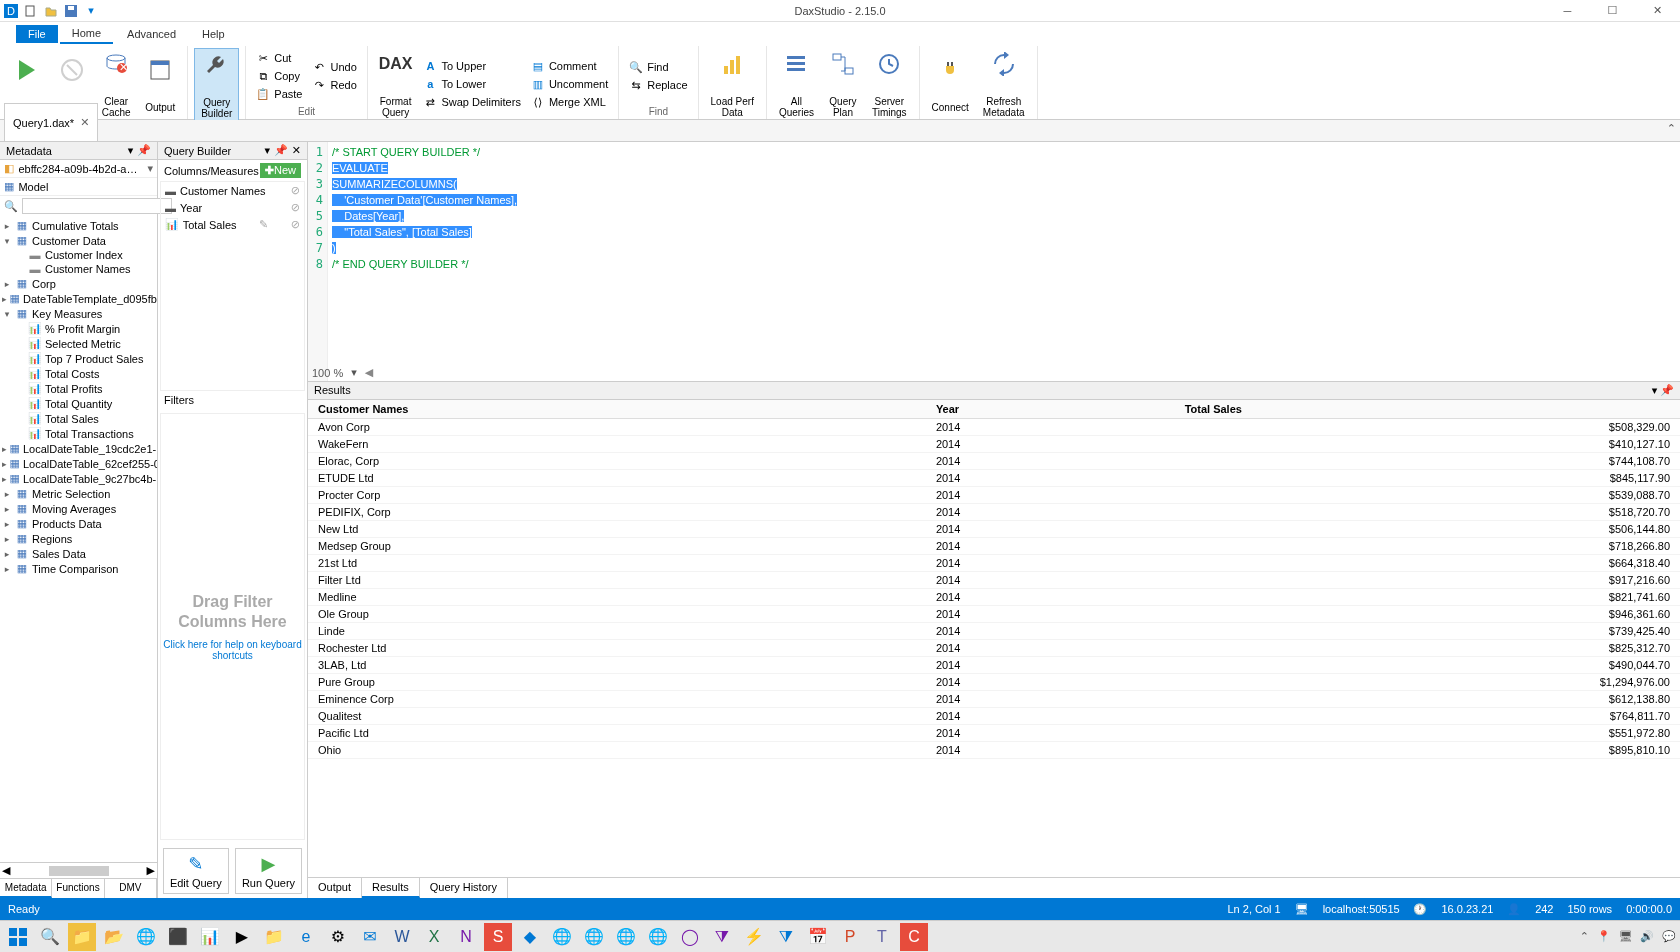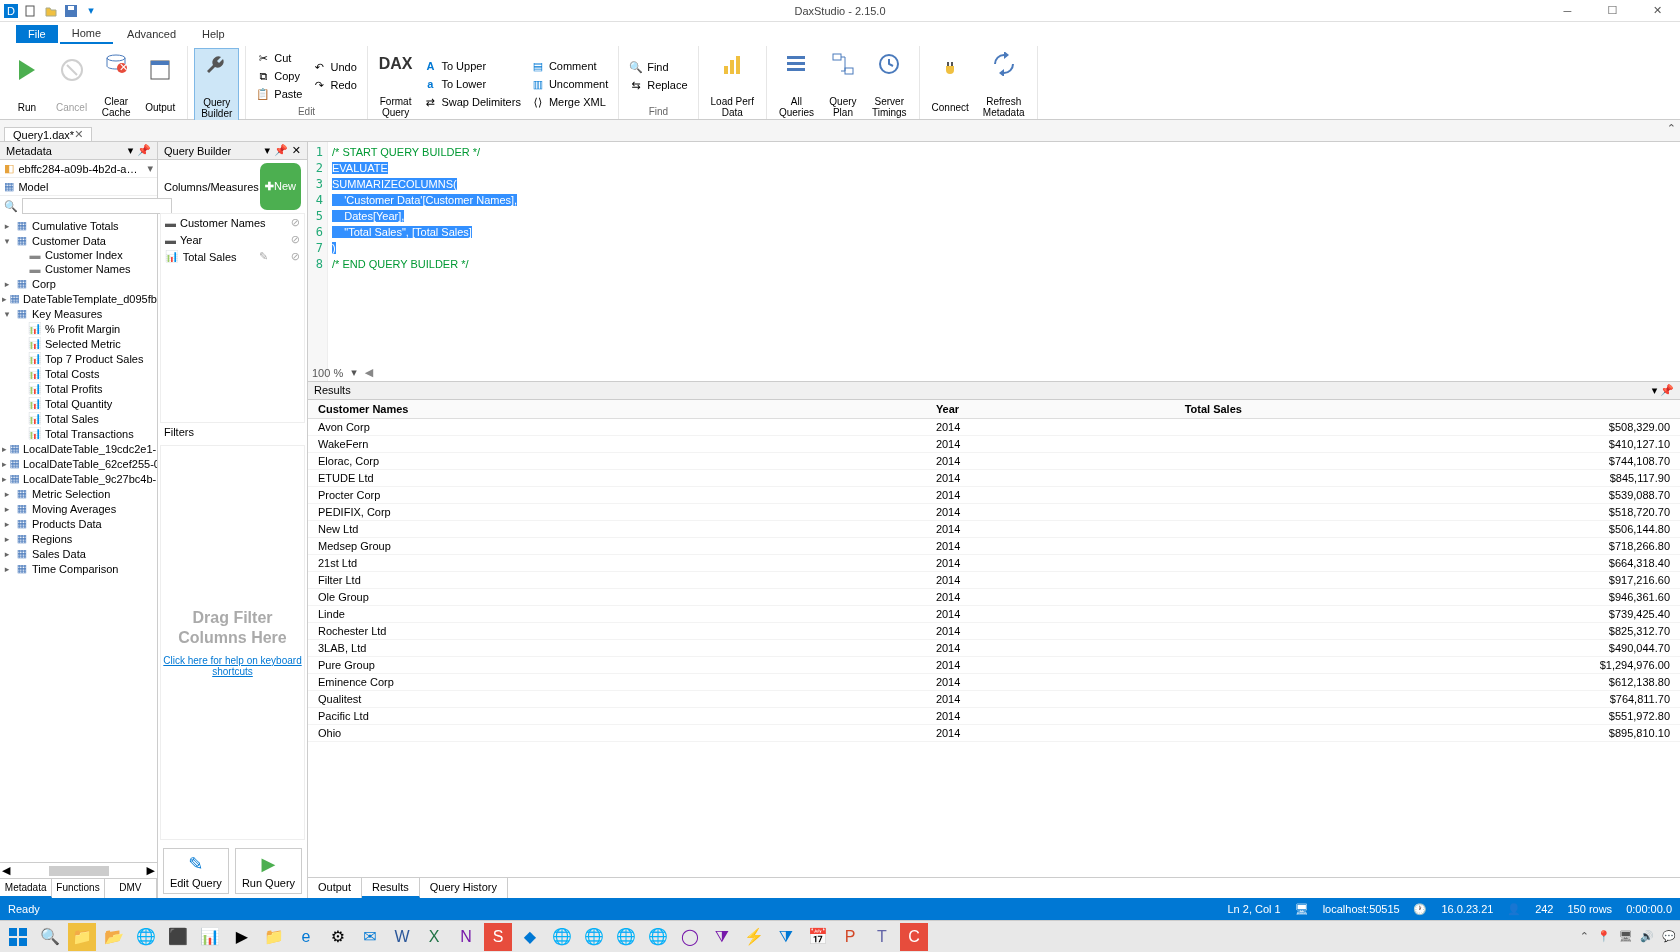--- a/index.html
+++ b/index.html
@@ -27,21 +27,21 @@
 .big-btn { display: flex; flex-direction: column; align-items: center; justify-content: center; padding: 2px 6px; cursor: pointer; min-width: 42px; }
 .big-btn.active { background: #cde6f7; border: 1px solid #7fb8e6; }
 .big-btn .ico { width: 28px; height: 28px; display: flex; align-items: center; justify-content: center; }
 .big-btn .lbl { font-size: 10px; text-align: center; line-height: 1.1; margin-top: 18px; }
 .small-btns { display: flex; flex-direction: column; gap: 2px; }
 .small-btn { display: flex; align-items: center; gap: 4px; padding: 1px 4px; cursor: pointer; font-size: 11px; }
 .small-btn .sico { width: 14px; height: 14px; display: inline-flex; align-items: center; justify-content: center; }
 
 
 .doc-tabs { height: 22px; background: #f5f5f5; display: flex; align-items: flex-end; padding-left: 4px; border-bottom: 1px solid #ccc; position: relative; }
-.doc-tab { background: #fff; border: 1px solid #ccc; border-bottom: none; padding: 0 8px; display: flex; align-items: center; font-size: 11px; }
+.doc-tab { background: #fff; border: 1px solid #ccc; border-bottom: none; padding: 12px 8px; display: flex; align-items: center; gap: 6px; font-size: 11px; }
 .doc-tab-close { color: #666; cursor: pointer; }
 .doc-min { position: absolute; right: 4px; top: 2px; color: #555; cursor: pointer; }
 
 
 .main { display: flex; height: calc(100vh - 22px - 24px - 74px - 22px - 22px - 32px); }
 
 
 .meta-panel { width: 158px; border-right: 1px solid #ccc; display: flex; flex-direction: column; background: #fff; }
 .panel-header { background: #f0f0f0; padding: 2px 6px; font-size: 11px; display: flex; align-items: center; justify-content: space-between; border-bottom: 1px solid #ccc; }
 .panel-header .icons { display: flex; gap: 4px; }
@@ -60,28 +60,28 @@
 .tree-item.measure { padding-left: 28px; }
 .hscroll { height: 16px; display: flex; align-items: center; justify-content: space-between; border-top: 1px solid #ccc; padding: 0 2px; }
 .hscroll .thumb { flex: 0 0 60px; height: 10px; background: #ccc; }
 .meta-tabs { display: flex; border-top: 1px solid #ccc; }
 .meta-tab { flex: 1; text-align: center; padding: 3px 2px; border-right: 1px solid #ccc; font-size: 10px; cursor: pointer; }
 .meta-tab.active { background: #fff; border-bottom: 2px solid #0078d4; }
 
 
 .qb-panel { width: 150px; border-right: 1px solid #ccc; display: flex; flex-direction: column; }
 .qb-section-hdr { padding: 3px 6px; font-size: 11px; display: flex; align-items: center; justify-content: space-between; }
-.qb-new { background: #4caf50; color: #fff; padding: 17px 5px; font-size: 10px; border-radius: 7px; cursor: pointer; }
+.qb-new { background: #4caf50; color: #fff; padding: 1px 5px; font-size: 10px; border-radius: 0; cursor: pointer; }
 .qb-list { border: 1px solid #eee; margin: 0 2px; min-height: 210px; }
 .qb-item { display: flex; align-items: center; gap: 4px; padding: 2px 4px; font-size: 11px; }
 .qb-item .colico { color: #555; }
 .qb-item .del { margin-left: auto; color: #aaa; cursor: pointer; }
 .filters-area { flex: 1; margin: 4px 2px; border: 1px solid #eee; display: flex; flex-direction: column; align-items: center; justify-content: center; text-align: center; color: #aaa; }
 .filters-area .placeholder { font-size: 16px; font-weight: bold; line-height: 1.2; }
-.filters-area .help { font-size: 10px; color: #0078d4; text-decoration: underline; margin-top: 8px; cursor: pointer; }
+.filters-area .help { font-size: 10px; color: #0078d4; margin-top: 8px; cursor: pointer; }
 .qb-actions { display: flex; gap: 6px; padding: 4px; justify-content: center; }
 .qb-action { border: 1px solid #ccc; padding: 4px 6px; display: flex; flex-direction: column; align-items: center; gap: 2px; cursor: pointer; font-size: 10px; }
 .qb-action .aico { font-size: 18px; }
 
 
 .editor-area { flex: 1; display: flex; flex-direction: column; }
 .code-editor { flex: 0 0 240px; display: flex; border-bottom: 1px solid #ccc; position: relative; overflow: hidden; }
 .gutter { width: 20px; background: #f7f7f7; color: #2a7; text-align: right; padding: 2px 4px 0 0; font-family: Consolas, monospace; font-size: 12px; line-height: 16px; border-right: 1px solid #eee; }
 .code { flex: 1; font-family: Consolas, monospace; font-size: 12px; line-height: 16px; padding: 2px 4px; white-space: pre; }
 .code .cmt { color: #009933; }
@@ -662,20 +662,25 @@
             </tr>
             <tr>
               <td class="">21st Ltd</td>
               <td class="">2014</td>
               <td class="num">$664,318.40</td>
             </tr>
             <tr>
               <td class="">Filter Ltd</td>
               <td class="">2014</td>
               <td class="num">$917,216.60</td>
+            </tr>
+            <tr>
+              <td class="">Medline</td>
+              <td class="">2014</td>
+              <td class="num">$821,741.60</td>
             </tr>
             <tr>
               <td class="">Ole Group</td>
               <td class="">2014</td>
               <td class="num">$946,361.60</td>
             </tr>
             <tr>
               <td class="">Linde</td>
               <td class="">2014</td>
               <td class="num">$739,425.40</td>

